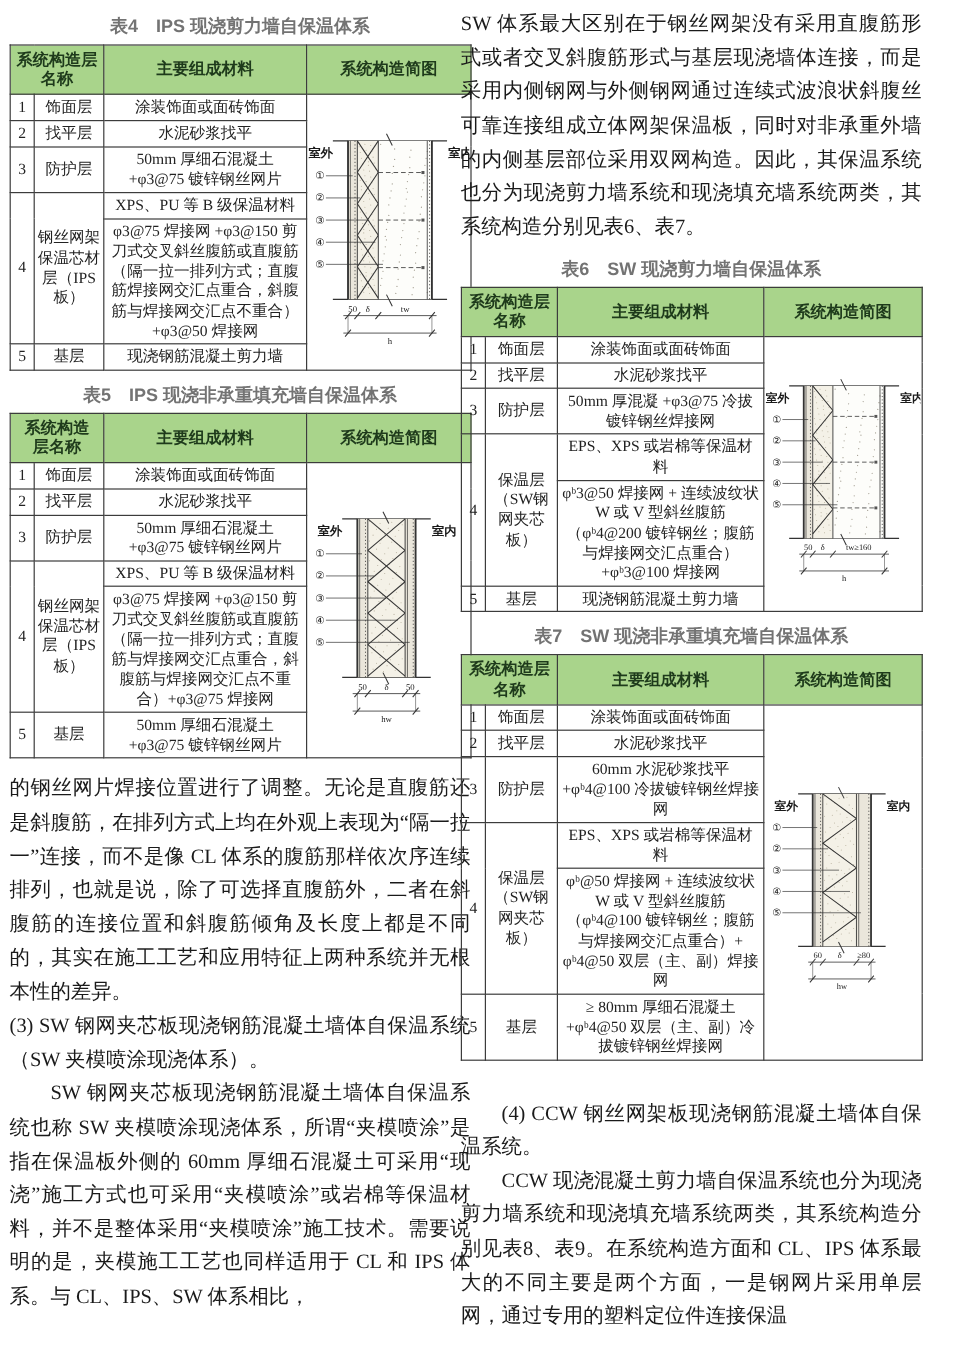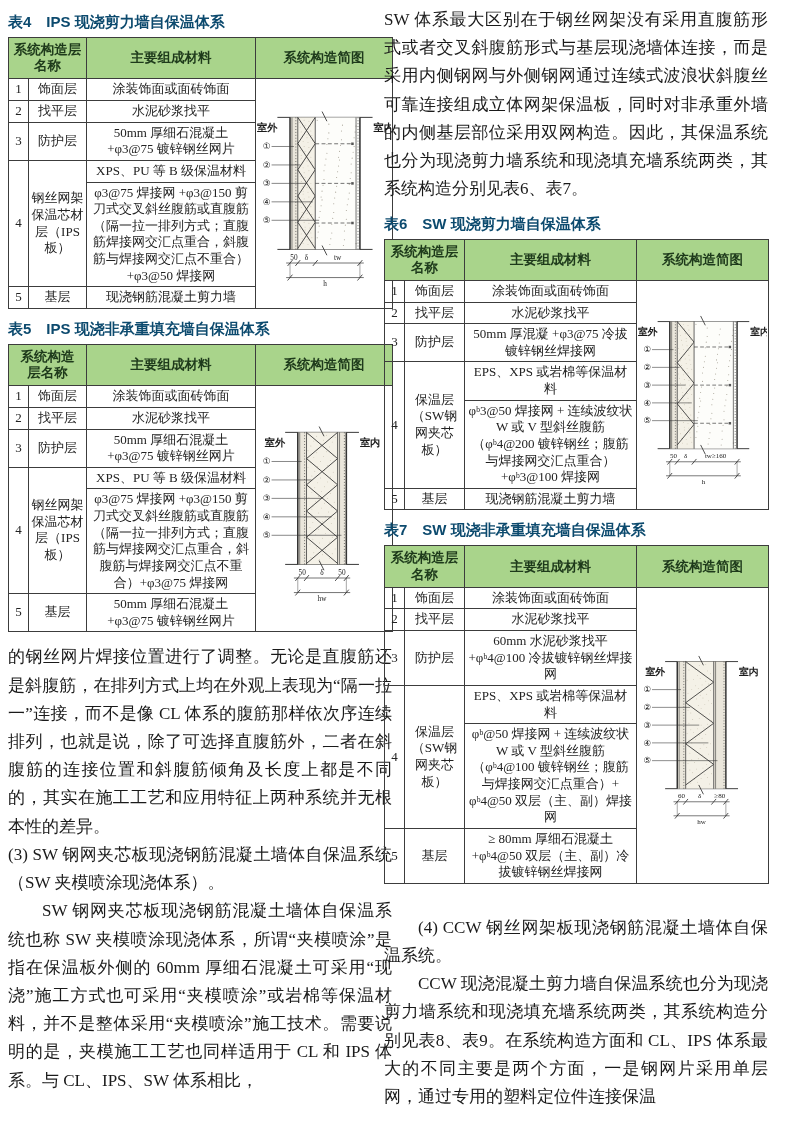--- a/index.html
+++ b/index.html
@@ -3,21 +3,21 @@
 <meta charset="utf-8">
 <style>
   html,body{margin:0;padding:0;background:#ffffff;}
   .page{position:relative;width:800px;height:1133px;background:#fff;overflow:hidden;
         font-family:"Liberation Serif","DejaVu Serif",serif;color:#1a1a1a;}
   .col{position:absolute;top:6px;width:384px;}
   .col-left{left:8px;}
   .col-right{left:384px;}
 
   .tbl-title{font-family:"Liberation Sans","DejaVu Sans",sans-serif;
-             font-weight:bold;font-size:15px;margin:7px 0 5px;color:#0c4a6e;}
+             font-weight:bold;font-size:15px;text-align:center;margin:7px 0 5px;color:#737373;}
   .ctab{width:100%;border-collapse:collapse;table-layout:fixed;
         font-size:13px;line-height:1.28;color:#222;}
   .ctab th{background:#a9d48b;color:#1e3a1b;font-weight:bold;
            font-family:"Liberation Sans","DejaVu Sans",sans-serif;
            font-size:13.5px;line-height:1.2;padding:4px 2px;}
   .ctab th,.ctab td{border:1px solid #3c3c3c;vertical-align:middle;}
   .ctab td{padding:2px 3px;}
   td.no{text-align:center;padding:2px 0;}
   td.nm{text-align:center;padding:2px 1px;}
   td.mat{text-align:center;white-space:pre-line;}

